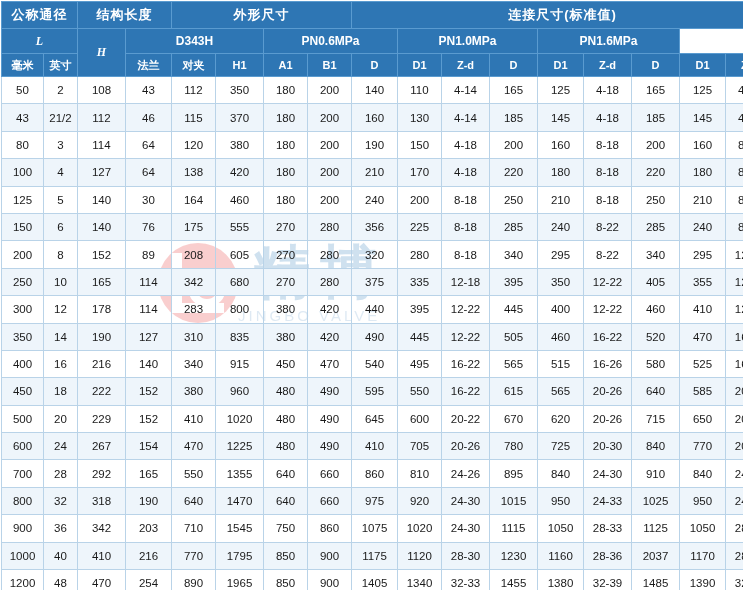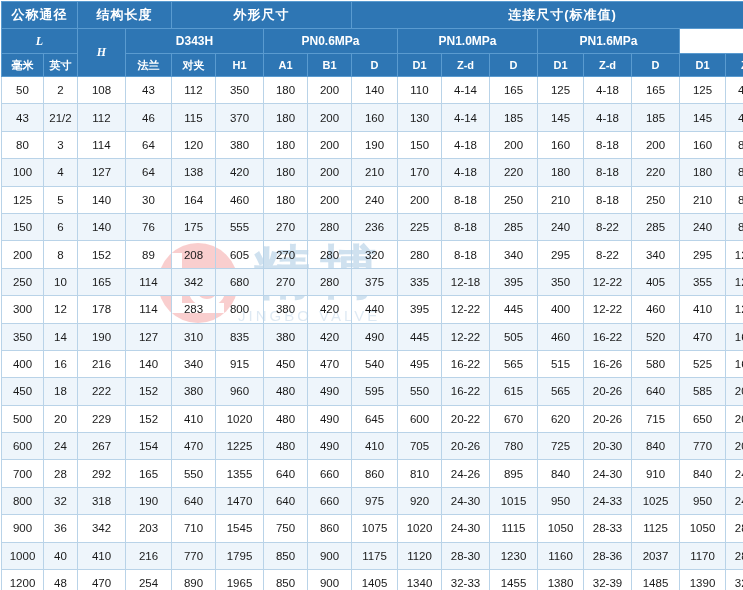--- a/index.html
+++ b/index.html
@@ -281,21 +281,21 @@
         </tr>
         <tr class="alt">
           <td>150</td>
           <td>6</td>
           <td>140</td>
           <td>76</td>
           <td>175</td>
           <td>555</td>
           <td>270</td>
           <td>280</td>
-          <td>236</td>
+          <td>356</td>
           <td>225</td>
           <td>8-18</td>
           <td>285</td>
           <td>240</td>
           <td>8-22</td>
           <td>285</td>
           <td>240</td>
           <td>8-22</td>
         </tr>
         <tr>

